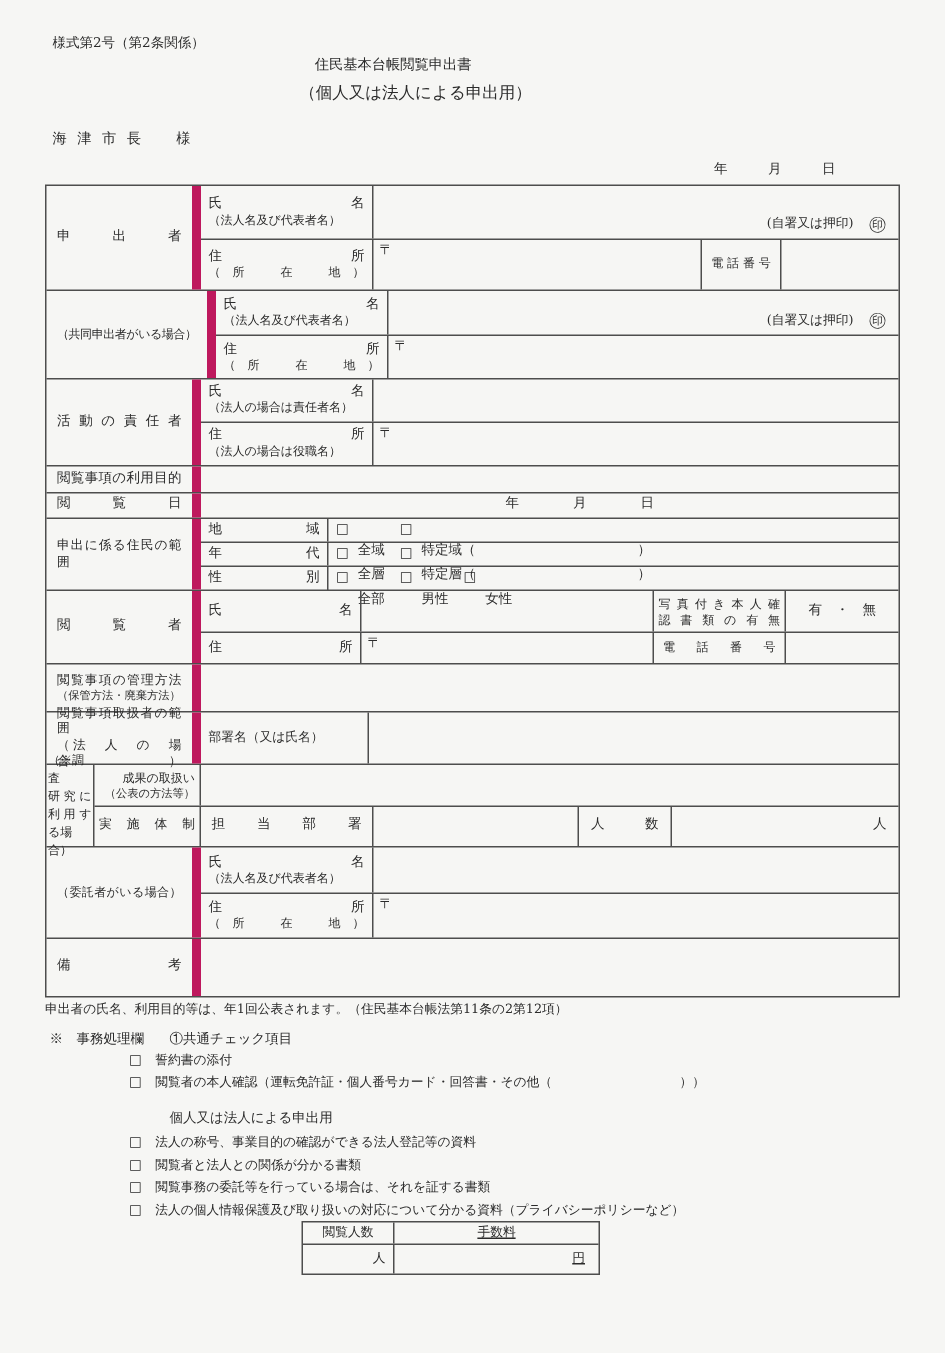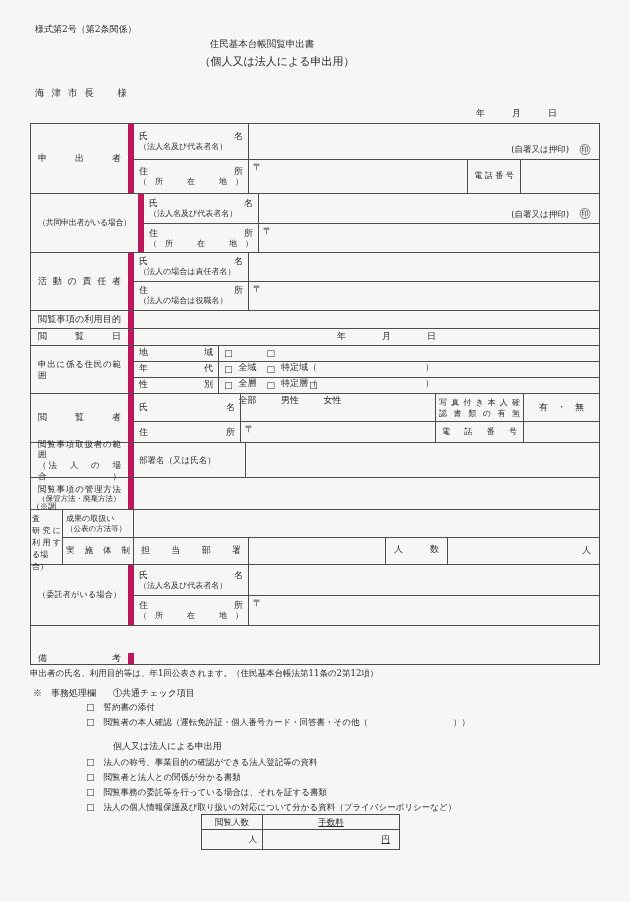--- a/index.html
+++ b/index.html
@@ -249,48 +249,48 @@
           <span>〒</span>
         </div>
         <div class="p88 cell-r plabel-j">
           <span class="just">電　話　番　号</span>
         </div>
         <div class="fill"></div>
       </div>
     </div>
   </div>
 
+  <div class="grp" style="height:32px;">
+    <div class="gl">
+      <span class="ln just gl2">閲覧事項の管理方法</span>
+      <span class="ln cap75">（保管方法・廃棄方法）</span>
+    </div>
+    <div class="fill"></div>
+  </div>
+
   <div class="grp" style="height:35px;">
     <div class="gl">
       <span class="ln just gl2">閲覧事項取扱者の範囲</span>
       <span class="ln just gl2">（法　人　の　場　合）</span>
     </div>
     <div class="sub sub112">
       <span>部署名（又は氏名）</span>
-    </div>
-    <div class="fill"></div>
-  </div>
-
-  <div class="grp" style="height:32px;">
-    <div class="gl">
-      <span class="ln just gl2">閲覧事項の管理方法</span>
-      <span class="ln cap75">（保管方法・廃棄方法）</span>
     </div>
     <div class="fill"></div>
   </div>
 
   <div class="grp" style="height:55px;">
     <div class="gl-nar">
       <span>（※調査</span>
       <span class="just" style="display:block;">研究に</span>
       <span class="just" style="display:block;">利用す</span>
       <span>る場合）</span>
     </div>
     <div class="gc">
-      <div class="row" style="height:28px;">
+      <div class="row" style="height:28px;text-align:right;">
         <div class="sub71">
           <span>成果の取扱い</span>
           <span class="cap75">（公表の方法等）</span>
         </div>
         <div class="fill"></div>
       </div>
       <div class="row" style="height:27px;">
         <div class="sub71" style="font-size:8.5px;">
           <span class="just">実　施　体　制</span>
         </div>
@@ -325,21 +325,21 @@
           <span class="just">住　所</span>
           <span class="cap just">（所　在　地）</span>
         </div>
         <div class="fill postal">
           <span>〒</span>
         </div>
       </div>
     </div>
   </div>
 
-  <div class="grp" style="height:38px;align-items:flex-end;">
+  <div class="grp" style="height:38px;">
     <div class="gl">
       <span class="ln just">備　考</span>
     </div>
     <div class="fill"></div>
   </div>
 
 </div>
 
 <div class="abs" style="left:30px; top:668px; font-size:8.5px;">申出者の氏名、利用目的等は、年1回公表されます。（住民基本台帳法第11条の2第12項）</div>
 

